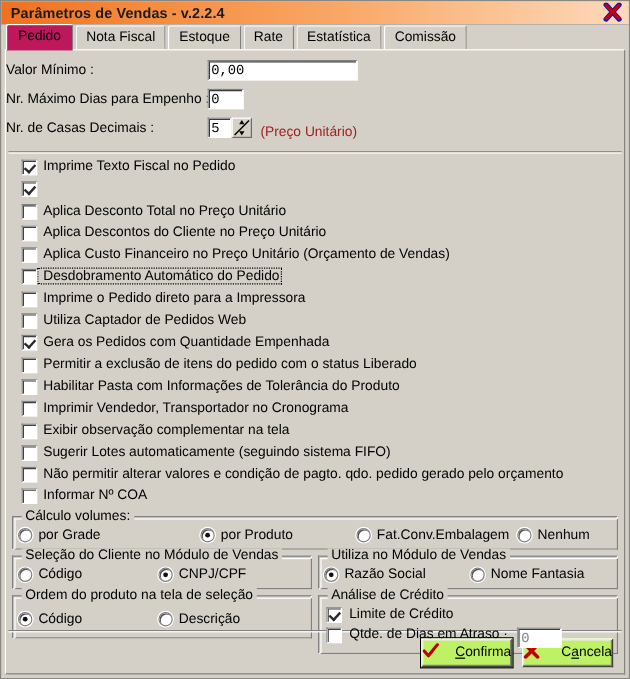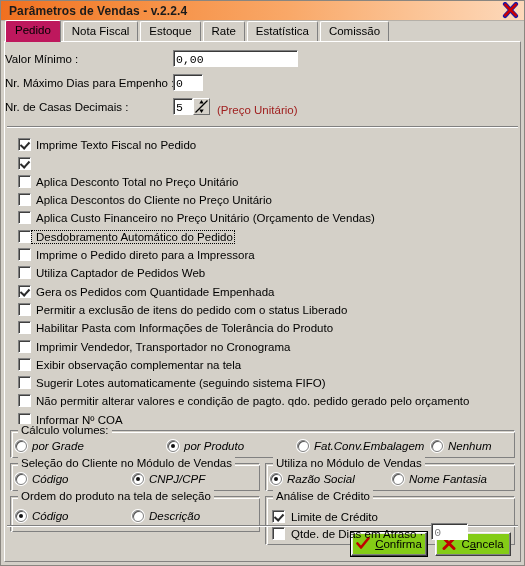--- a/index.html
+++ b/index.html
@@ -167,21 +167,21 @@
     border-bottom: 1px solid #ffffff;
     margin: 2px 2px 5px 2px;
   }
 
   
   .checklist {
     padding: 0 0 0 13px;
   }
   .chkrow {
     display: flex;
-    align-items: flex-end;
+    align-items: flex-start;
     height: 18.3px;
     white-space: nowrap;
   }
   .chkrow .lbl {
     font-size: 11.5px;
     padding-left: 5px;
     padding-right: 2px;
   }
   .chkrow.focused .lbl {
     border: 1px dotted #000;
@@ -270,21 +270,20 @@
     left: 3px; top: 3px;
     width: 4px; height: 4px;
     border-radius: 50%;
     background: #111;
   }
   .ritem {
     display: flex;
     align-items: center;
     font-size: 11.5px;
     white-space: nowrap;
-    font-style: italic;
   }
 
   .row2 { display: flex; gap: 5px; }
   .col  { flex: 1 1 0; min-width: 0; }
 
   .gbody.chk { display: block; padding: 9px 4px 4px 6px; }
   .gbody.chk .chkrow { height: 17px; }
   .gbody.chk .chkrow .lbl { padding-left: 6px; }
 
   .tb-atraso {
@@ -301,27 +300,27 @@
     display: flex;
     justify-content: flex-end;
     align-items: center;
     padding-right: 9px;
     box-sizing: border-box;
   }
   .btn {
     height: 24px;
     min-width: 76px;
     margin-left: 8px;
-    background: #84cc16;
+    background: #bef264;
     border: 1px solid;
     border-color: #ffffff #404040 #404040 #ffffff;
     box-shadow: inset -1px -1px 0 #808080, inset 1px 1px 0 #e8e6e2;
     display: flex;
     align-items: center;
-    justify-content: center;
+    justify-content: space-between;
     gap: 5px;
     font-size: 11.5px;
     cursor: default;
     box-sizing: border-box;
   }
   .btn.default {
     box-shadow: inset -1px -1px 0 #808080, inset 1px 1px 0 #e8e6e2, 0 0 0 1px #000;
   }
   .btn .txt u { text-decoration: underline; }
 

